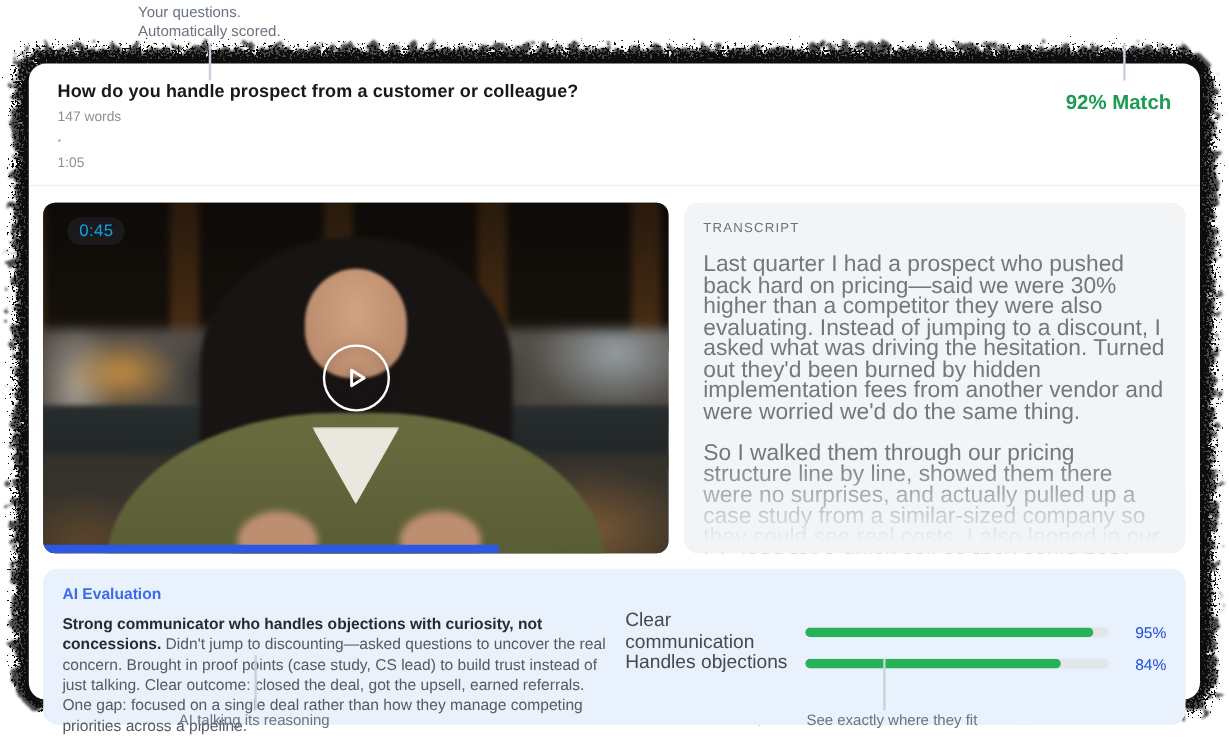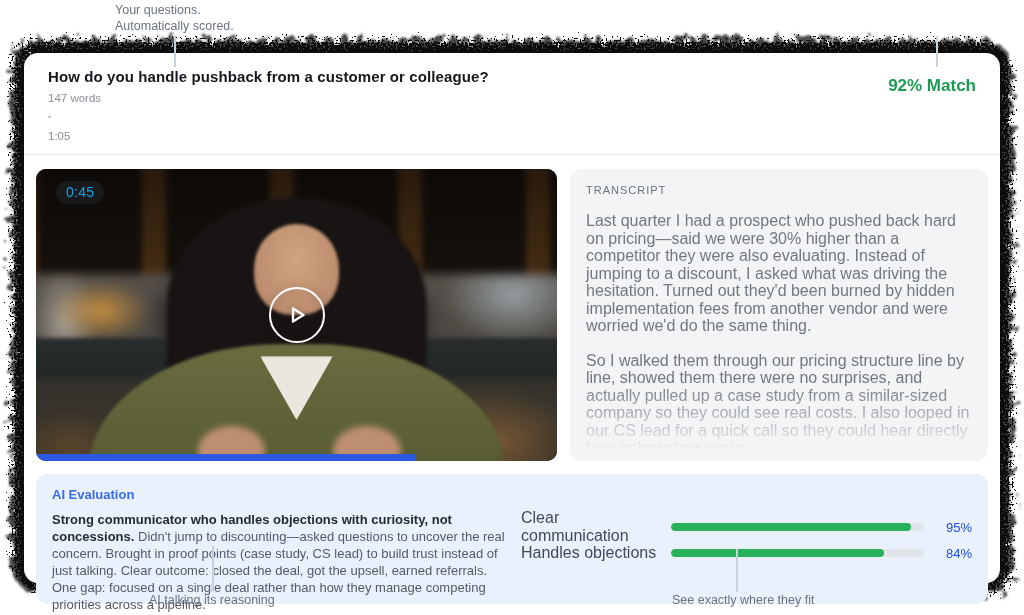--- a/index.html
+++ b/index.html
@@ -64,21 +64,21 @@
      width:52px;height:52px;border:2.5px solid #fff;border-radius:50%;
      display:flex;align-items:center;justify-content:center;cursor:pointer;
      filter:drop-shadow(0 1px 4px rgba(0,0,0,.25));}
   .video-progress{position:absolute;left:0;bottom:0;width:100%;height:7px;}
   .video-progress-fill{height:100%;background:#2b59e3;border-radius:0 3px 3px 0;}
 
   
   .transcript{position:relative;flex:1;height:292px;background:#f3f4f6;border-radius:12px;
      box-sizing:border-box;padding:15px 16px;overflow:hidden;}
   .transcript-label{font-size:11px;letter-spacing:1px;color:#6c727c;font-weight:500;margin-bottom:16px;}
-  .transcript p{font-size:16px;line-height:17.5px;color:#73787f;margin:0 0 17px 0;}
+  .transcript p{font-size:19px;line-height:17.5px;color:#73787f;margin:0 0 17px 0;}
   .transcript-fade{position:absolute;left:0;right:0;bottom:0;height:78px;
      background:linear-gradient(rgba(243,244,246,0), #f3f4f6 88%);pointer-events:none;}
 
   
   .eval-card{margin:13px 0 0 0;background:#e9f1fc;border-radius:12px;box-sizing:border-box;
      height:130px;padding:13px 16px;}
   .eval-title{font-size:13px;font-weight:700;color:#3b6ce8;}
   .eval-body{display:flex;gap:12px;margin-top:9px;}
   .eval-summary{width:457px;font-size:13px;line-height:17px;color:#555b64;}
   .eval-summary strong{color:#272b31;}
@@ -119,21 +119,21 @@
       </filter>
     </defs>
     <rect x="12" y="40" width="1000" height="554" rx="28" fill="#1a1b1f" opacity="0.8" filter="url(#sprayA)"></rect>
     <rect x="15" y="43" width="994" height="548" rx="25" fill="#0a0b0d" filter="url(#sprayB)"></rect>
   </svg>
 
   <div class="card">
 
     <div class="header-row">
       <div>
-        <div class="q-title">How do you handle pushback from a customer or colleague?</div>
+        <div class="q-title">How do you handle prospect from a customer or colleague?</div>
         <div class="q-meta">
           <span>147 words</span>
           <span class="dot">•</span>
           <span>1:05</span>
         </div>
       </div>
       <div class="match">92% Match</div>
     </div>
 
     <div class="divider"></div>

